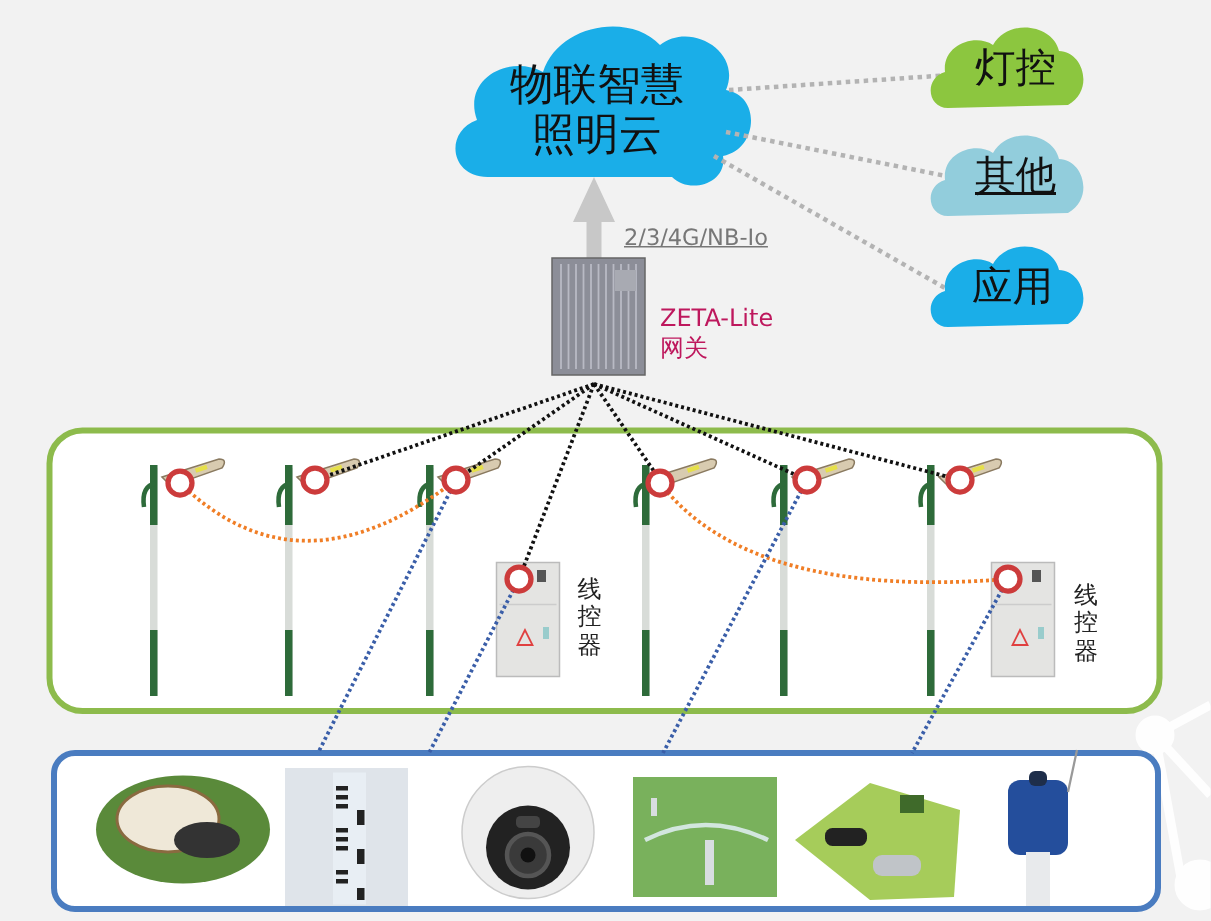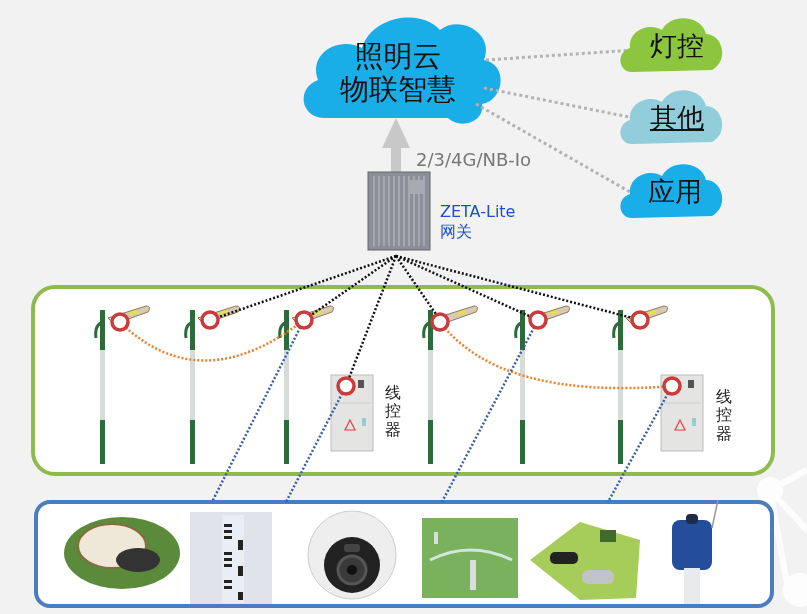--- a/index.html
+++ b/index.html
@@ -1,22 +1,22 @@
 <!DOCTYPE html>
 <html><head>
 <meta charset="utf-8">
 <style>
   html,body{margin:0;padding:0;}
   body{width:807px;height:614px;background:#f2f2f2;position:relative;overflow:hidden;font-family:"DejaVu Sans",sans-serif;}
   .cloud-text{position:absolute;color:#111;text-align:center;line-height:1.15;}
   #main-cloud-text{left:318px;top:40px;width:160px;font-size:29px;}
   .side-label{font-size:27px;text-align:center;}
   #svg{position:absolute;left:0;top:0;}
-  .net-label{position:absolute;font-size:18px;color:#777;}
-  .gw-label{position:absolute;font-size:16px;color:#1d4ed8;line-height:1.25;}
+  .net-label{position:absolute;font-size:15px;color:#777;text-decoration:underline;}
+  .gw-label{position:absolute;font-size:16px;color:#be185d;line-height:1.25;}
   .vlabel{position:absolute;font-size:16px;color:#222;width:18px;line-height:1.15;text-align:center;}
 </style>
 </head>
 <body>
 
 <svg id="svg" width="807" height="614" viewBox="0 0 807 614">
 
   <g stroke="#ffffff" stroke-width="6" fill="#ffffff" opacity="0.9">
     <line x1="770" y1="490" x2="807" y2="470"></line>
     <line x1="770" y1="490" x2="807" y2="530"></line>
@@ -212,22 +212,22 @@
   </g>
   <g>
     <rect x="672" y="520" width="40" height="50" rx="8" fill="#244e9c"></rect>
     <rect x="686" y="514" width="12" height="10" rx="4" fill="#1e2e4a"></rect>
     <rect x="684" y="568" width="16" height="36" fill="#e8eaec"></rect>
     <line x1="712" y1="528" x2="718" y2="500" stroke="#999" stroke-width="1.5"></line>
   </g>
 </svg>
 
 <div id="main-cloud-text" class="cloud-text">
+  <div>物联智慧</div>
   <div>照明云</div>
-  <div>物联智慧</div>
 </div>
 
 <div class="cloud-text side-label" style="left:632px;top:30px;width:90px;">灯控</div>
 <div class="cloud-text side-label" style="left:632px;top:102px;width:90px;text-decoration:underline;">其他</div>
 <div class="cloud-text side-label" style="left:630px;top:176px;width:90px;">应用</div>
 
 <div class="net-label" style="left:416px;top:149px;">2/3/4G/NB-Io</div>
 
 <div class="gw-label" style="left:440px;top:202px;">
   <div>ZETA-Lite</div>

